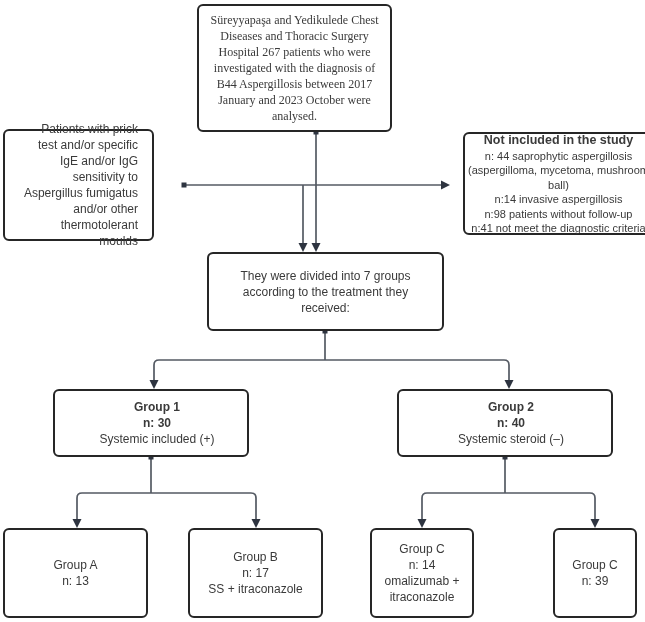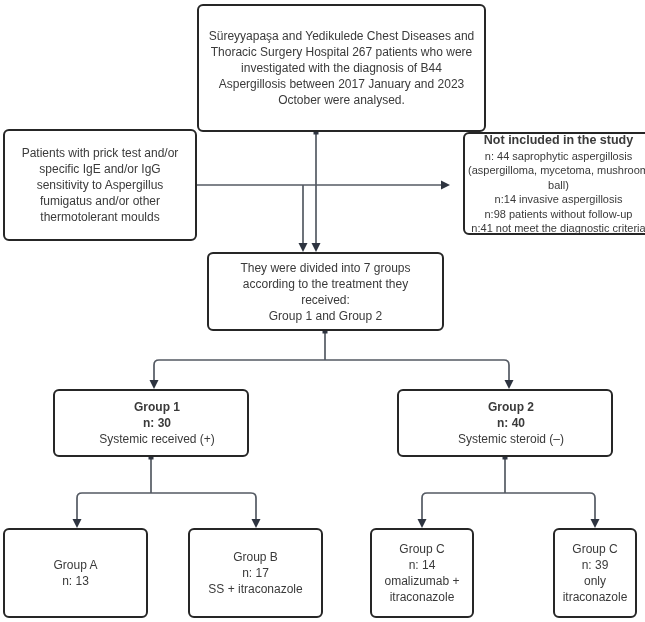--- a/index.html
+++ b/index.html
@@ -30,22 +30,22 @@
     align-items: center;
     justify-content: center;
     text-align: center;
     font-size: 12px;
     line-height: 16px;
     color: #3a3a3a;
     padding-left: 12px;
   }
   .bold { font-weight: bold; }
   
-  #box-top        { left: 197px; top: 4px;   width: 289px; height: 128px; padding: 8px 9px; }
-  #box-inclusion  { left: 3px;   top: 129px; width: 194px; height: 112px; padding: 4px 14px; }
+  #box-top        { left: 197px; top: 4px;   width: 195px; height: 128px; padding: 8px 9px; font-family: Liberation Serif, serif; }
+  #box-inclusion  { left: 3px;   top: 129px; width: 151px; height: 112px; padding: 4px 14px; text-align: right; }
   #box-excluded   { left: 451px; top: 132px; width: 191px; height: 103px; padding: 3px 2px;
                     font-size: 11px; line-height: 14.5px; margin-left: 12px; }
   #box-excluded .ex-title { font-size: 12.5px; line-height: 17px; }
   #box-division   { left: 207px; top: 252px; width: 237px; height: 79px; padding: 4px 12px; }
   #box-group1     { left: 53px;  top: 389px; width: 196px; height: 68px; }
   #box-group2     { left: 397px; top: 389px; width: 216px; height: 68px; }
   #box-group-a    { left: 3px;   top: 528px; width: 145px; height: 90px; padding: 2px 5px; }
   #box-group-b    { left: 188px; top: 528px; width: 135px; height: 90px; padding: 18px 5px; }
   #box-group-c1   { left: 370px; top: 528px; width: 104px; height: 90px; padding: 2px 5px; }
   #box-group-c2   { left: 553px; top: 528px; width: 84px;  height: 90px; padding: 2px 4px; }
@@ -104,27 +104,26 @@
   <div class="box" id="box-excluded">
     <div class="bold ex-title">Not included in the study</div>
     <div>n: 44 saprophytic aspergillosis (aspergilloma, mycetoma, mushroom ball)</div>
     <div>n:14 invasive aspergillosis</div>
     <div>n:98 patients without follow-up</div>
     <div>n:41 not meet the diagnostic criteria</div>
   </div>
 
   <div class="box" id="box-division">
     <div>They were divided into 7 groups according to the treatment they received:</div>
-    <div>Group 1 and Group 2</div>
   </div>
 
   <div class="box" id="box-group1">
     <div class="bold">Group 1</div>
     <div class="bold">n: 30</div>
-    <div>Systemic received (+)</div>
+    <div>Systemic included (+)</div>
   </div>
 
   <div class="box" id="box-group2">
     <div class="bold">Group 2</div>
     <div class="bold">n: 40</div>
     <div>Systemic steroid (–)</div>
   </div>
 
   <div class="box" id="box-group-a">
     <div>Group A</div>
@@ -139,16 +138,15 @@
 
   <div class="box" id="box-group-c1">
     <div>Group C</div>
     <div>n: 14</div>
     <div>omalizumab + itraconazole</div>
   </div>
 
   <div class="box" id="box-group-c2">
     <div>Group C</div>
     <div>n: 39</div>
-    <div>only itraconazole</div>
   </div>
 
 </div>
 
 </body></html>

